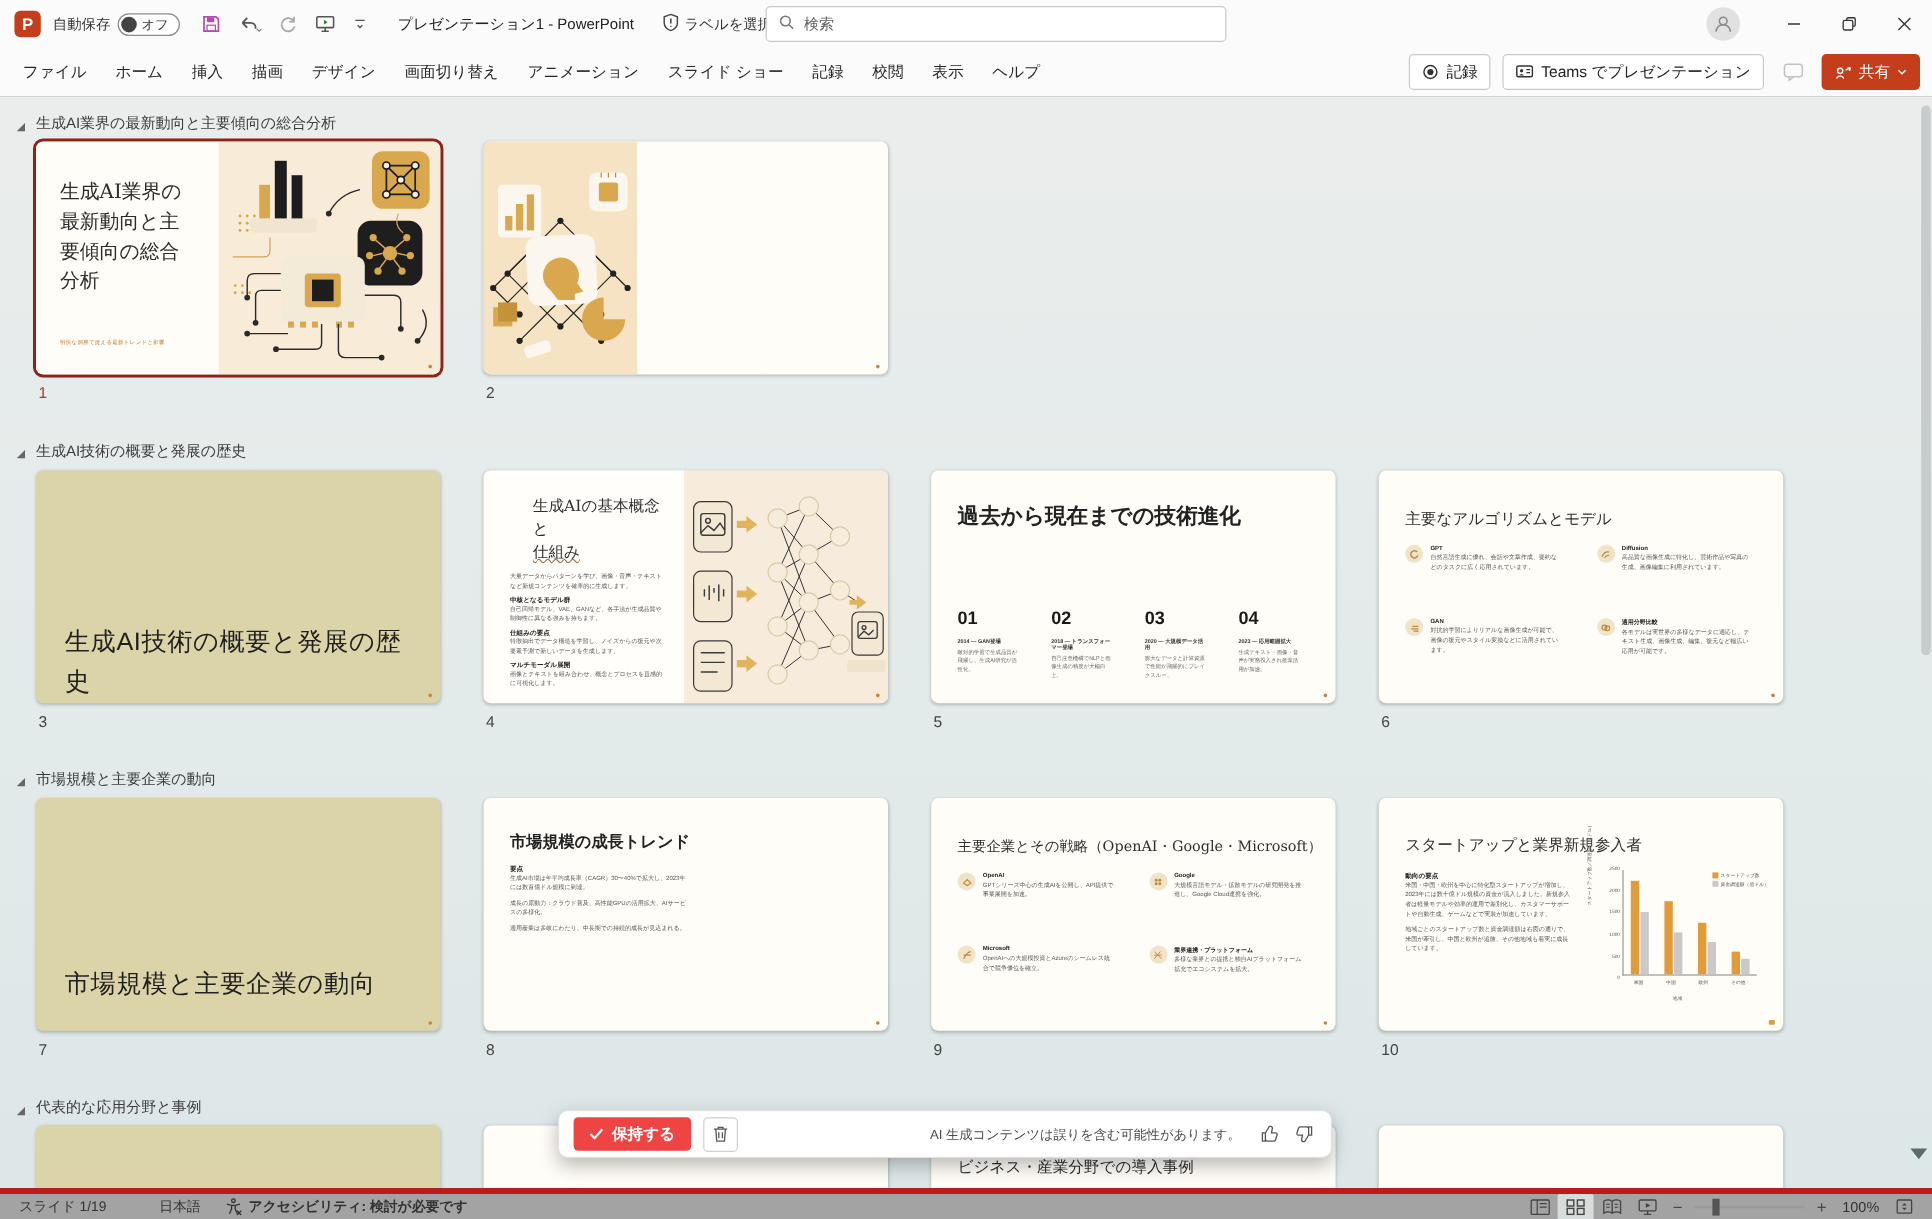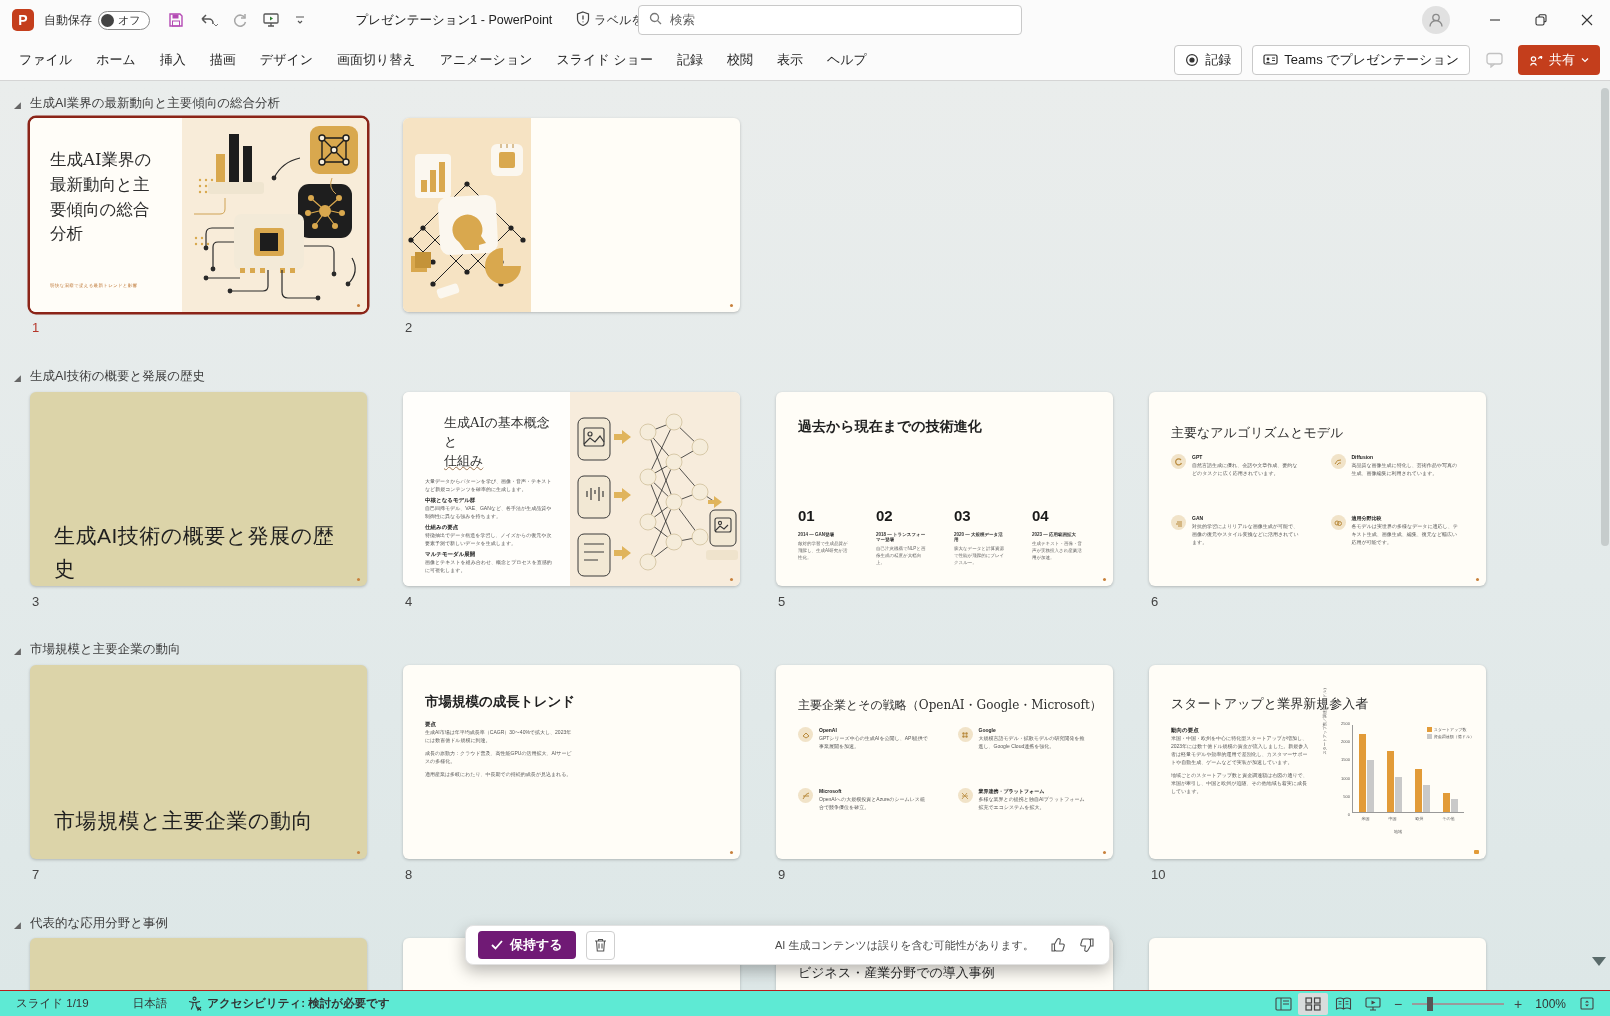--- a/index.html
+++ b/index.html
@@ -9,21 +9,21 @@
 
   
   .titlebar { position:absolute; left:0; top:0; width:100%; height:40px; background:#fbfbfb; display:flex; align-items:center; }
   .tb-left { display:flex; align-items:center; gap:10px; padding-left:12px; }
   .ppt-logo { width:22px; height:22px; border-radius:5px; background:#c43e1c; color:#fff; font-weight:bold; font-size:14px; display:flex; align-items:center; justify-content:center; }
   .autosave { display:flex; align-items:center; gap:6px; font-size:12px; color:#333; }
   .toggle { display:flex; align-items:center; gap:4px; border:1px solid #8a8a8a; border-radius:10px; padding:1px 8px 1px 2px; font-size:11px; background:#fff; cursor:pointer; }
   .toggle .knob { width:13px; height:13px; border-radius:50%; background:#444; }
   .qat { display:flex; align-items:center; gap:14px; margin-left:8px; color:#444; }
   .qat svg { display:block; }
-  .tb-title { font-size:12.5px; color:#222; margin-left:40px; white-space:nowrap; }
+  .tb-title { font-size:12.5px; color:#222; margin-left:16px; white-space:nowrap; }
   .tb-label { display:flex; align-items:center; gap:4px; font-size:12px; color:#333; margin-left:14px; white-space:nowrap; }
   .searchbox { position:absolute; left:638px; top:5px; width:384px; height:30px; background:#fff; border:1px solid #c9c9c9; border-radius:4px; display:flex; align-items:center; gap:8px; padding:0 10px; font-size:12.5px; color:#616161; }
   .tb-right { position:absolute; right:0; top:0; height:40px; display:flex; align-items:center; }
   .avatar { width:28px; height:28px; border-radius:50%; background:#e1e1e1; display:flex; align-items:center; justify-content:center; margin-right:22px; }
   .winbtn { width:46px; height:40px; display:flex; align-items:center; justify-content:center; color:#444; cursor:pointer; }
 
   
   .ribbon { position:absolute; left:0; top:40px; width:100%; height:41px; background:#fbfbfb; border-bottom:1px solid #d5d5d5; display:flex; align-items:center; }
   .tabs { display:flex; align-items:center; gap:2px; padding-left:8px; }
   .tab { font-size:13px; color:#262626; padding:7px 11px; border-radius:4px; cursor:pointer; white-space:nowrap; }
@@ -65,21 +65,21 @@
   .s2-bullets li:before { content:"• "; }
 
   
   .s4-left { position:absolute; left:0; top:0; width:167px; height:100%; background:#fffefb; padding:22px 14px 0 22px; }
   .s4-title { font-size:13px; color:#2e2e2e; line-height:1.45; margin-bottom:6px;margin-left:19px; }
   .s4-right { position:absolute; left:167px; top:0; right:0; height:100%; background:#f7ecdc; }
   .wavy { text-decoration:underline; text-decoration-style:wavy; text-decoration-thickness:1px; text-decoration-color:#9a7250; }
   .s4-sec { margin-top:4px; }
 
   
-  .s5-title { position:absolute; left:22px; top:26px; font-size:14px; font-weight:bold; color:#222; }
+  .s5-title { position:absolute; left:22px; top:26px; font-size:18px; font-weight:bold; color:#222; }
   .s5-steps { position:absolute; left:22px; top:96px; display:flex; gap:26px;margin-top:19px; }
   .s5-step { width:52px; }
   .s5-num { font-size:15px; font-weight:800; color:#1a1a1a; margin-bottom:8px; }
   .s5-h { font-size:4.5px; font-weight:bold; color:#333; margin-bottom:3px; }
   .s5-p { font-size:4.5px; color:#666; line-height:1.6; }
 
   
   .grid-title { position:absolute; left:22px; top:32px; font-size:13px; color:#2e2e2e; }
   .grid-items { position:absolute; left:22px; top:62px; right:14px; bottom:10px; display:grid; grid-template-columns:1fr 1fr; grid-template-rows:1fr 1fr; column-gap:18px; }
   .gitem { display:flex; gap:6px; }
@@ -103,33 +103,33 @@
   .bar-group { display:flex; align-items:flex-end; gap:1px; height:100%; position:relative; }
   .bar { width:7px; }
   .chart-xlabels { position:absolute; left:28px; top:95px; width:112px; display:flex; justify-content:space-around; }
   .chart-xlabel { position:absolute; left:70px; top:108px; }
   .legend { position:absolute; right:2px; top:6px; }
   .legend-row { display:flex; align-items:center; gap:2px; margin-bottom:2px; }
   .legend-swatch { width:5px; height:5px; }
 
   
   .floatbar { position:absolute; left:465px; top:844px; width:645px; height:40px; background:#fff; border:1px solid #e2e2e2; border-radius:8px; box-shadow:0 6px 16px rgba(0,0,0,.28); display:flex; align-items:center; padding:0 14px 0 12px; z-index:40; }
-  .keep-btn { display:flex; align-items:center; gap:7px; background:#701a75; color:#fff; font-size:13px; font-weight:bold; border-radius:4px; height:28px; padding:0 13px; cursor:pointer; }
+  .keep-btn { display:flex; align-items:center; gap:7px; background:#ef4444; color:#fff; font-size:13px; font-weight:bold; border-radius:4px; height:28px; padding:0 13px; cursor:pointer; }
   .trash-btn { width:29px; height:29px; border:1px solid #cfcfcf; border-radius:4px; display:flex; align-items:center; justify-content:center; margin-left:10px; cursor:pointer; color:#555; }
   .ai-notice { margin-left:auto; font-size:11px; color:#4a4a4a; }
   .thumbs { display:flex; align-items:center; gap:13px; margin-left:16px; color:#555; }
   .thumbs svg { cursor:pointer; }
 
   
   .scroll-track { position:absolute; right:0; top:0; width:10px; height:100%; }
   .scroll-thumb { position:absolute; right:1px; top:7px; width:8px; height:458px; background:#c6cccc; border-radius:4px; }
   .scroll-arrow { position:absolute; right:4px; top:876px; width:0; height:0; border-left:7px solid transparent; border-right:7px solid transparent; border-top:9px solid #5a6b6b; cursor:pointer; }
 
   
-  .statusbar { position:absolute; left:0; bottom:0; width:100%; height:26px; background:#5eead4; border-top:1px solid #b91c1c; display:flex; align-items:center; font-size:11.5px; color:#333; z-index:50; }
+  .statusbar { position:absolute; left:0; bottom:0; width:100%; height:26px; background:#a3a3a3; border-top:5px solid #b91c1c; display:flex; align-items:center; font-size:11.5px; color:#333; z-index:50; }
   .sb-item { padding:0 10px; display:flex; align-items:center; gap:5px; height:100%; cursor:pointer; white-space:nowrap; }
   .sb-left { display:flex; align-items:center; padding-left:6px; }
   .sb-right { margin-left:auto; display:flex; align-items:center; padding-right:8px; }
   .view-btn { width:30px; height:22px; display:flex; align-items:center; justify-content:center; color:#444; cursor:pointer; border-radius:2px; }
   .view-btn.active { background:#d9dcdc; }
   .zoom-minus,.zoom-plus { width:20px; text-align:center; font-size:14px; color:#444; cursor:pointer; }
   .zoom-track { position:relative; width:92px; height:2px; background:#9a9a9a; margin:0 4px; }
   .zoom-knob { position:absolute; left:15px; top:-6px; width:6px; height:14px; background:#555; cursor:pointer; }
   .zoom-pct { width:44px; text-align:right; font-size:12px; padding-right:6px; }
 </style>

